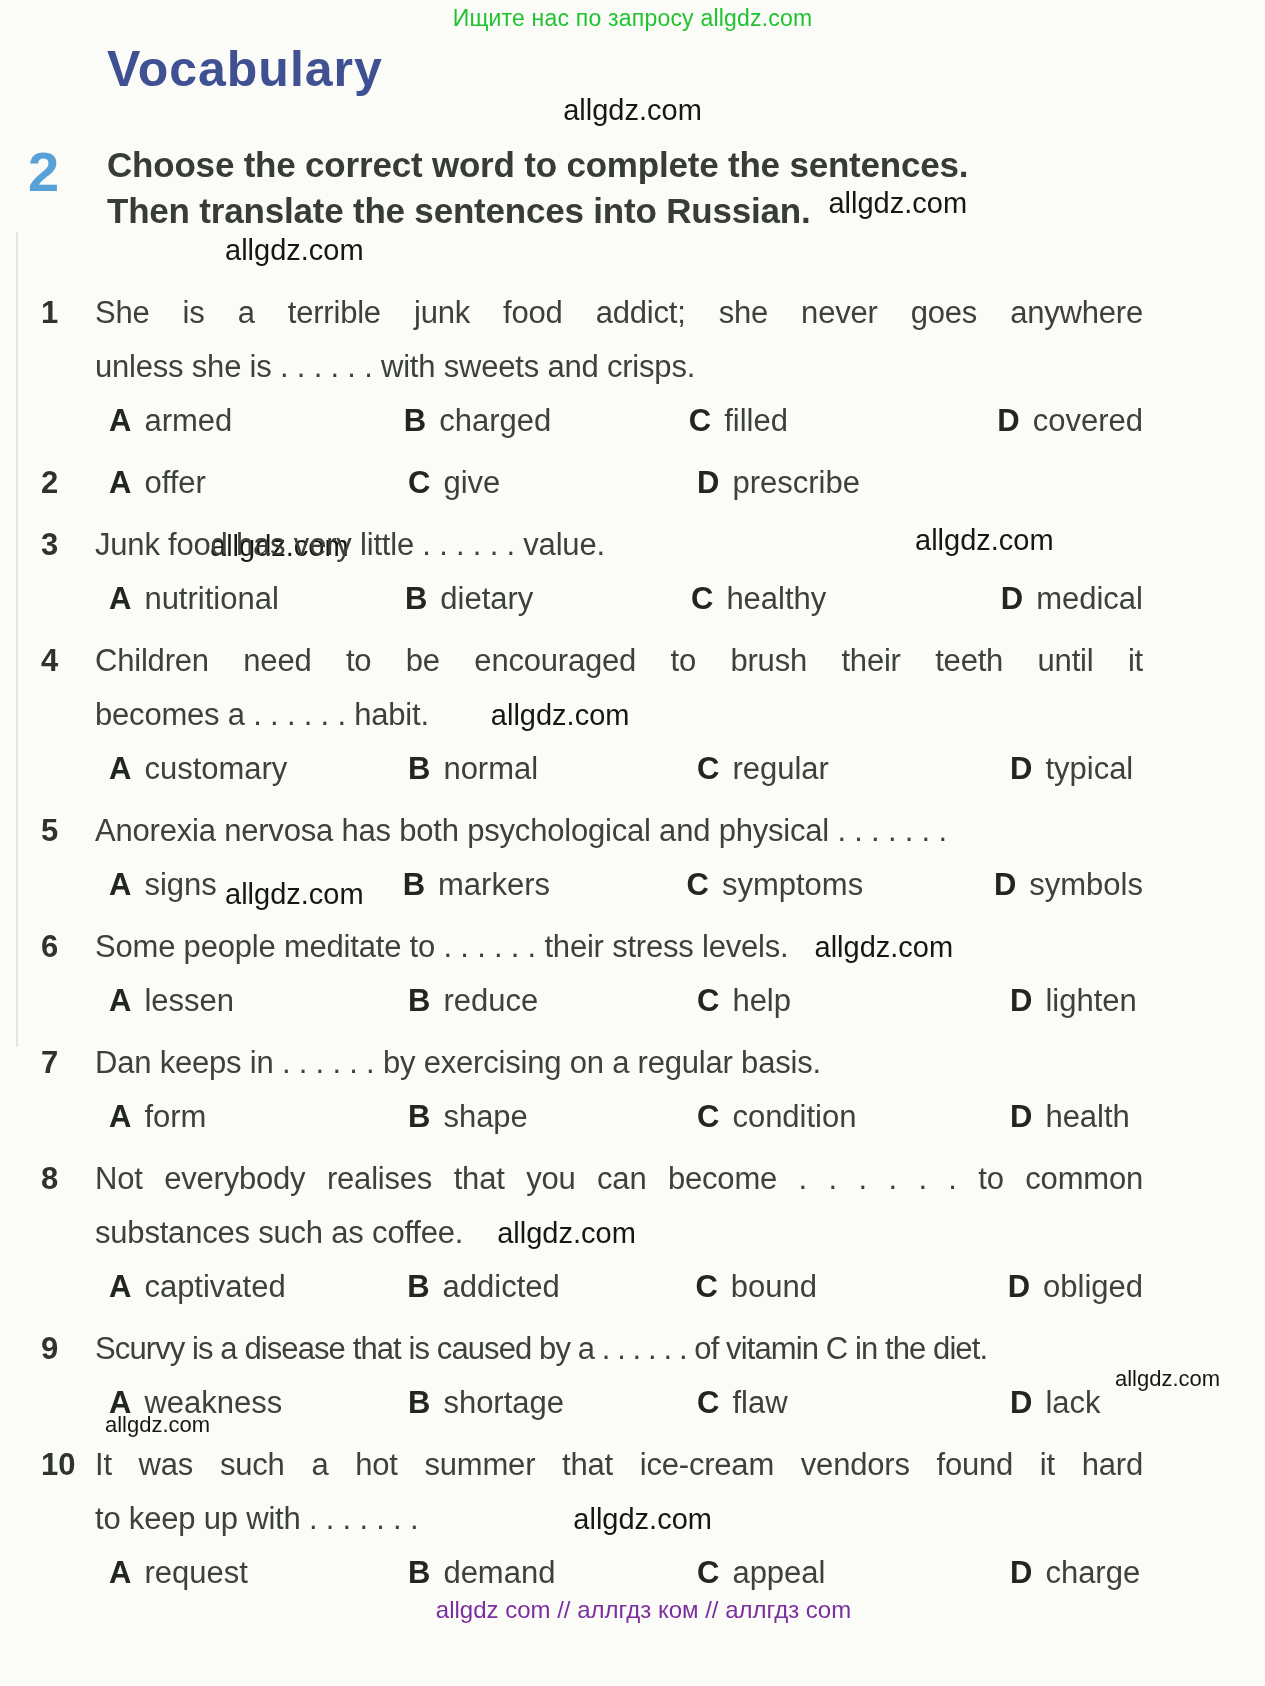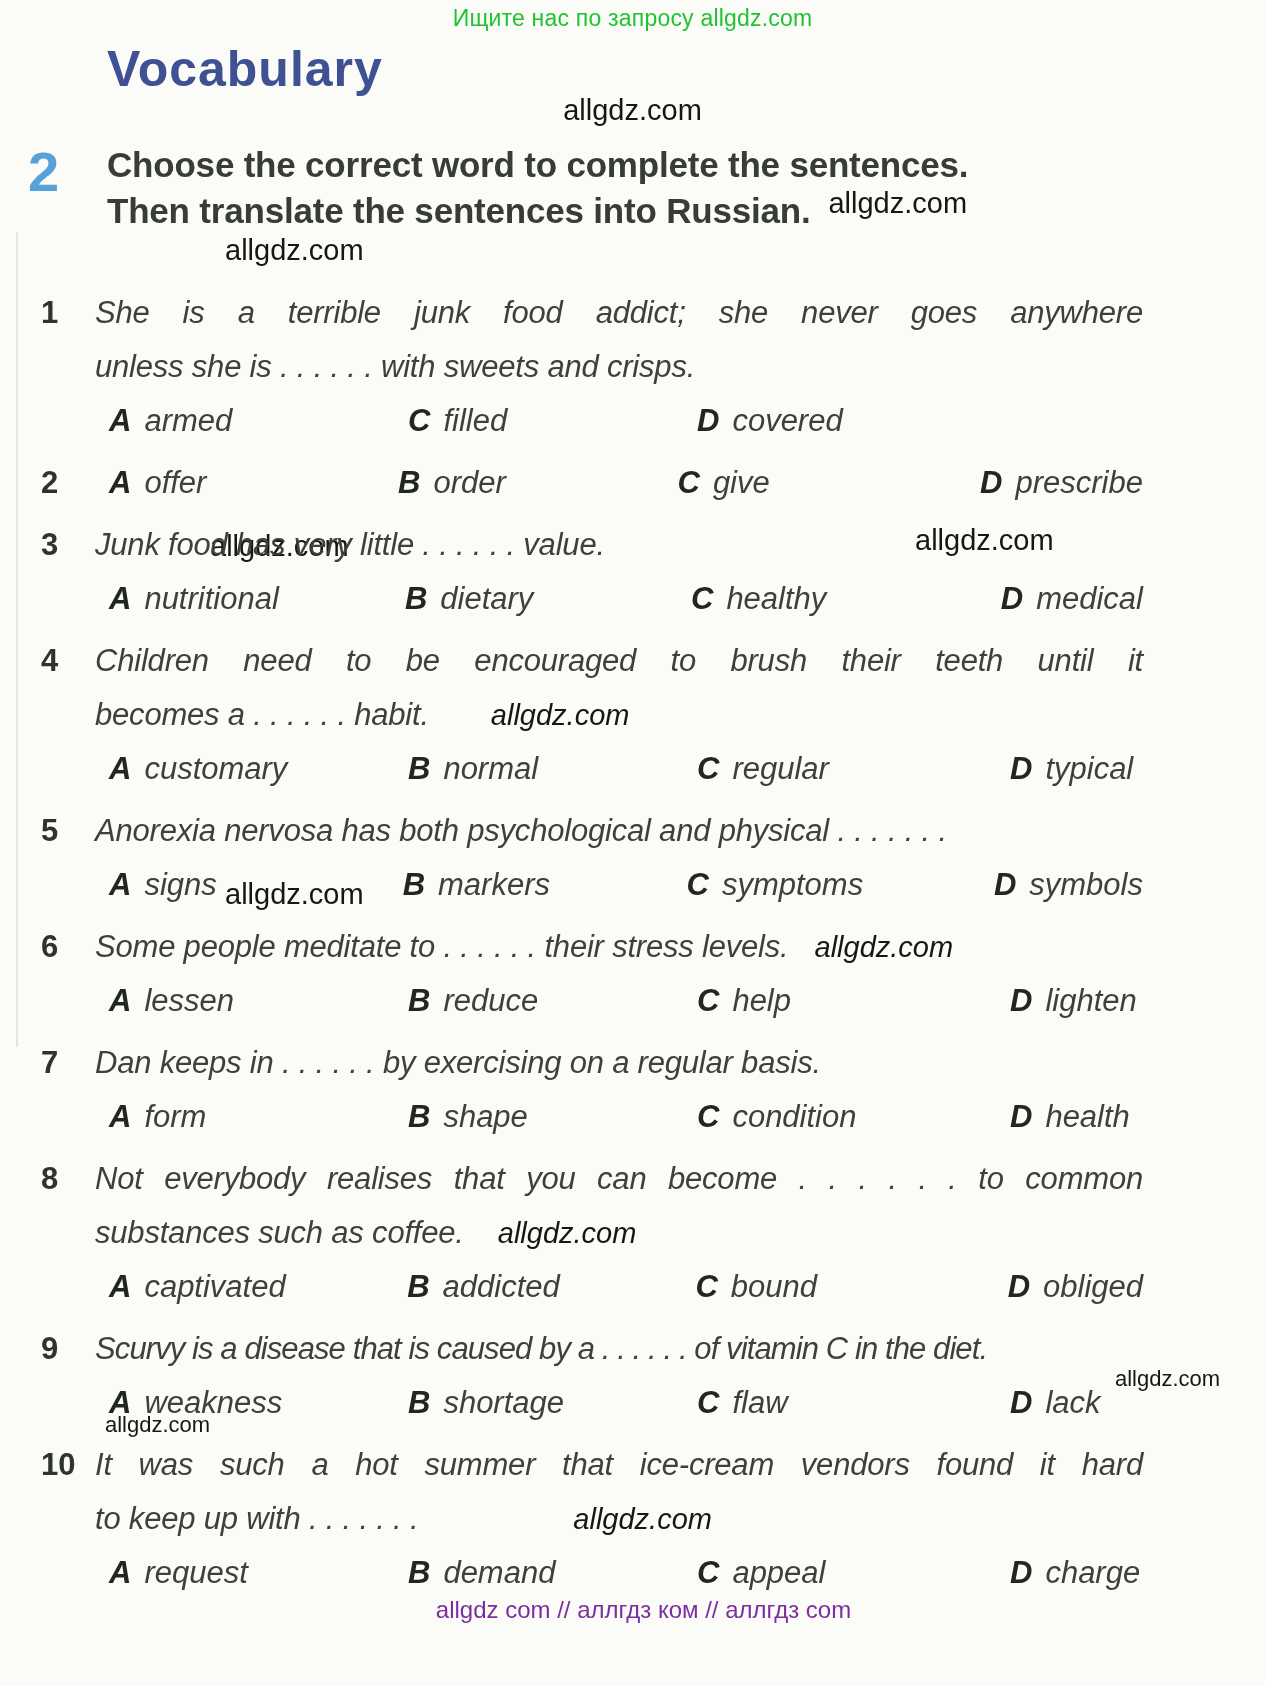--- a/index.html
+++ b/index.html
@@ -86,21 +86,21 @@
   .q-num {
     flex: none;
     width: 60px;
     padding-left: 6px;
     box-sizing: border-box;
     font-weight: 700;
     font-size: 31px;
     line-height: 54px;
     color: #2e332e;
   }
-  .q-body { flex: 1; max-width: 1048px; font-style: italic; }
+  .q-body { flex: 1; max-width: 1048px; }
   .q-line {
     font-size: 31px;
     line-height: 54px;
     letter-spacing: -0.2px;
   }
   .just { text-align: justify; text-align-last: justify; }
   .tight { letter-spacing: -0.9px; }
 
   .options {
     display: flex;
@@ -148,32 +148,32 @@
 
   <ol class="questions">
 
     <li class="question">
       <span class="q-num">1</span>
       <div class="q-body">
         <div class="q-line just">She is a terrible junk food addict; she never goes anywhere</div>
         <div class="q-line">unless she is . . . . . .  with sweets and crisps.</div>
         <div class="options">
           <span class="opt"><b>A</b><span>armed</span></span>
+          <span class="opt"><b>B</b><span>charged</span></span>
           <span class="opt"><b>C</b><span>filled</span></span>
           <span class="opt"><b>D</b><span>covered</span></span>
         </div>
       </div>
     </li>
 
     <li class="question">
       <span class="q-num">2</span>
       <div class="q-body">
         <div class="options">
           <span class="opt"><b>A</b><span>offer</span></span>
-          <span class="opt"><b>B</b><span>order</span></span>
           <span class="opt"><b>C</b><span>give</span></span>
           <span class="opt"><b>D</b><span>prescribe</span></span>
         </div>
       </div>
       <div class="wm wm-abs" style="left:175px; top:74px;">allgdz.com</div>
     </li>
 
     <li class="question">
       <span class="q-num">3</span>
       <div class="q-body">

